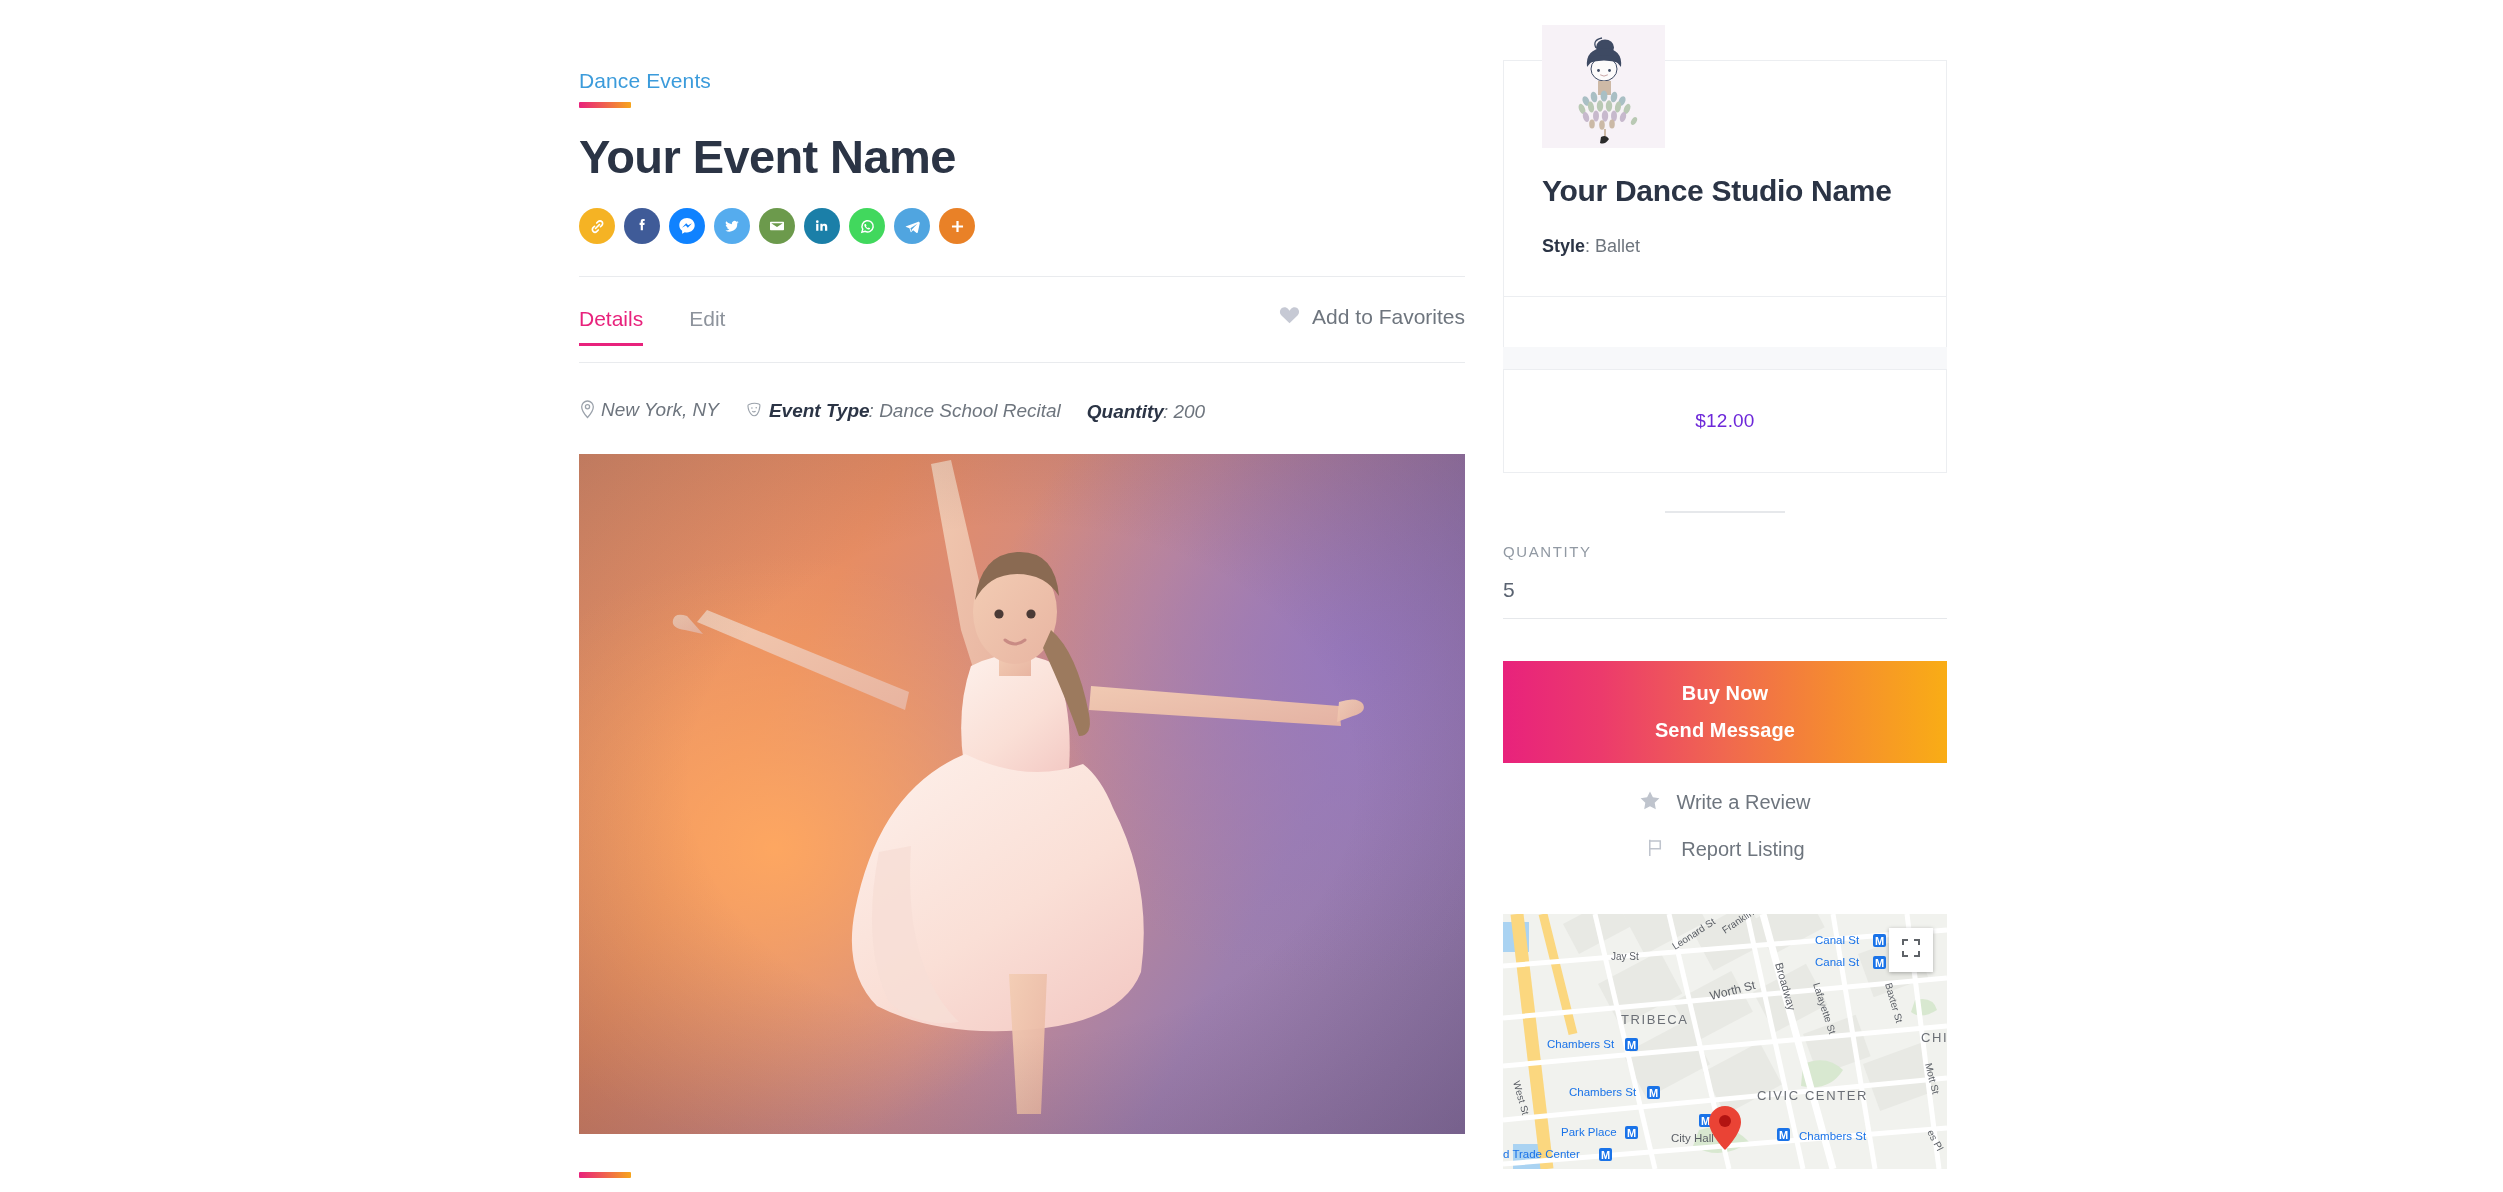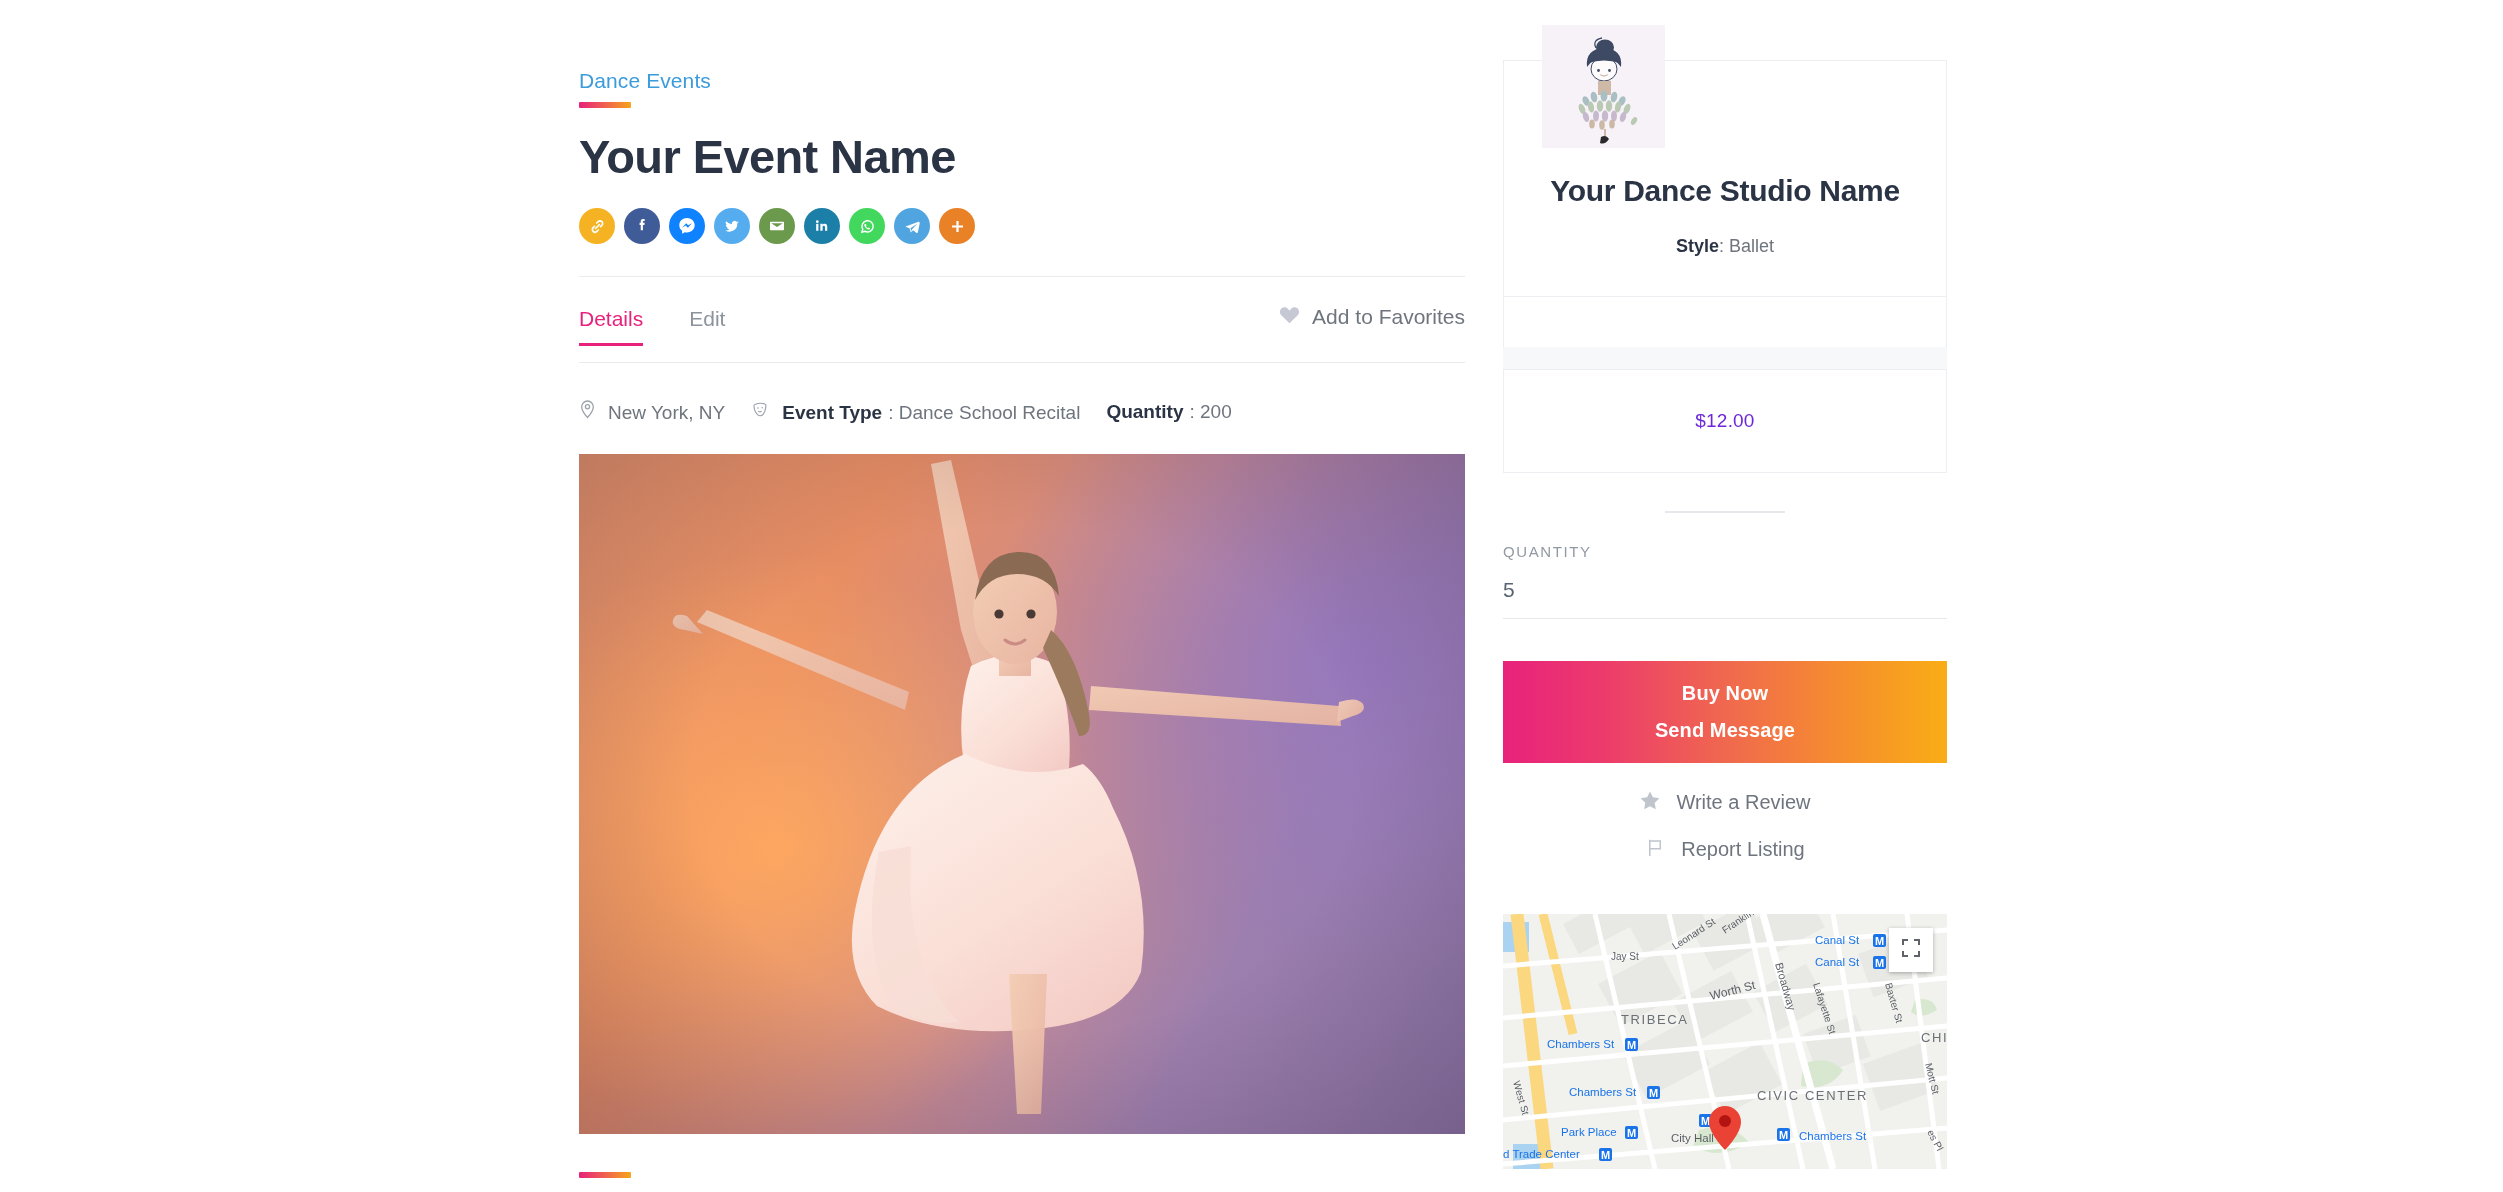--- a/index.html
+++ b/index.html
@@ -88,21 +88,21 @@
   .tabs-underline {
     position: relative; height: 1px; background: #e9ebee; width: 100%;
     margin-top: -1px;
   }
 
   
   .meta-row {
     display: flex; align-items: center; flex-wrap: wrap;
     gap: 0px; margin-top: 36px; font-size: 19px; color: #6e757e;
   }
-  .meta-item { display: flex; align-items: flex-end; gap: 12px; margin-right: 26px; }
+  .meta-item { display: flex; align-items: flex-start; gap: 5px; margin-right: 26px; font-style: italic; }
   .meta-item:last-child { margin-right: 0; }
   .meta-strong { font-weight: 700; color: #2b3445; }
   .meta-val { color: #6e757e; }
 
   
   .hero-wrap {
     margin-top: 30px; width: 886px; height: 680px;
     position: relative; overflow: hidden; background:#d97a5e;
   }
   .hero-bg {
@@ -127,21 +127,21 @@
 
   
   .side-col {
     position: absolute; left: 1503px; top: 0; width: 444px; height: 1192px;
   }
 
   .studio-card {
     position: relative; margin-top: 60px; background: #fff;
     border: 1px solid #eceef1; border-bottom: none;
   }
-  .studio-inner { padding: 0 38px 0 38px; text-align: center; }
+  .studio-inner { padding: 0 38px 0 38px; }
   .avatar {
     position: absolute; left: 38px; top: -36px;
     width: 123px; height: 123px; background: #f7f2f7;
     overflow: hidden;
   }
   .avatar svg { display: block; width: 123px; height: 123px; }
   .studio-name {
     font-size: 30px; font-weight: 700; color: #2b3445;
     letter-spacing: -0.3px; padding-top: 112px; line-height: 1.2;
   }

